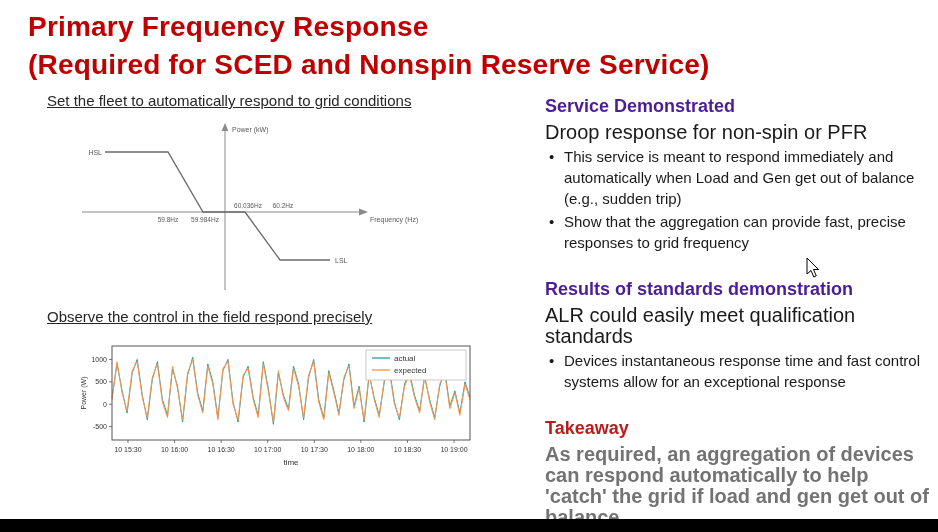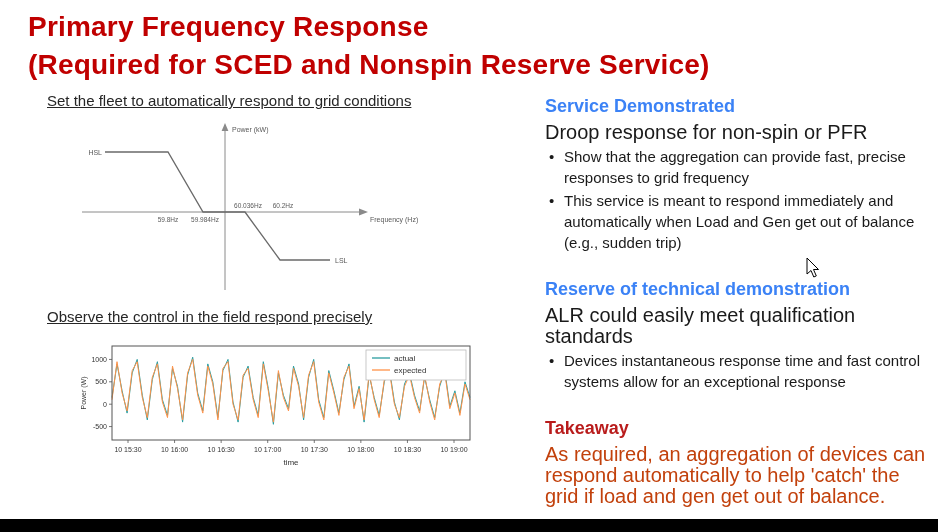--- a/index.html
+++ b/index.html
@@ -26,37 +26,37 @@
   .caption-1 { top:92px; }
   .caption-2 { top:308px; }
 
   .droop-svg { position:absolute; left:62px; top:118px; }
   .ts-svg    { position:absolute; left:78px; top:336px; }
 
   .right-col {
     position:absolute; left:545px; top:96px; width:390px;
   }
   .right-col h3 {
-    font-size:18px; font-weight:700; color:#3b82f6;
+    font-size:18px; font-weight:700; color:#4c1d95;
     margin:0 0 5px 0;
   }
   .right-col p {
     font-size:20px; line-height:21px; margin:0 0 3px 0;
   }
   .right-col ul { list-style:none; margin:0; padding:0; }
   .right-col li {
     position:relative; padding-left:19px;
     font-size:15px; line-height:21px; margin:0 0 2px 0;
   }
   .right-col li::before {
     content:"\2022"; position:absolute; left:4px; top:0;
   }
   .section { margin-bottom:26px; }
   .takeaway h3 { color:#b91c1c; }
-  .takeaway p  { color:#c2410c; }
+  .takeaway p  { color:#737373;font-weight:bold; }
 
   .cursor { position:absolute; left:806px; top:258px; }
 
   .bottom-bar {
     position:absolute; left:0; right:0; bottom:0;
     height:13px; background:#000000;
   }
 </style>
 </head>
 <body>
@@ -127,27 +127,27 @@
     <line x1="294" y1="34" x2="312" y2="34" stroke="#ff9248" stroke-width="1.3"></line>
     <text x="316" y="36.5" font-size="8" fill="#333333">expected</text>
   </svg>
 
 <div class="right-col">
 
   <div class="section">
     <h3>Service Demonstrated</h3>
     <p>Droop response for non-spin or PFR</p>
     <ul>
+      <li>This service is meant to respond immediately and automatically when Load and Gen get out of balance (e.g., sudden trip)</li>
       <li>Show that the aggregation can provide fast, precise responses to grid frequency</li>
-      <li>This service is meant to respond immediately and automatically when Load and Gen get out of balance (e.g., sudden trip)</li>
     </ul>
   </div>
 
   <div class="section">
-    <h3>Reserve of technical demonstration</h3>
+    <h3>Results of standards demonstration</h3>
     <p>ALR could easily meet qualification standards</p>
     <ul>
       <li>Devices instantaneous response time and fast control systems allow for an exceptional  response</li>
     </ul>
   </div>
 
   <div class="section takeaway">
     <h3>Takeaway</h3>
     <p>As required, an aggregation of devices can respond automatically to help 'catch' the grid if load and gen get out of balance.</p>
   </div>

